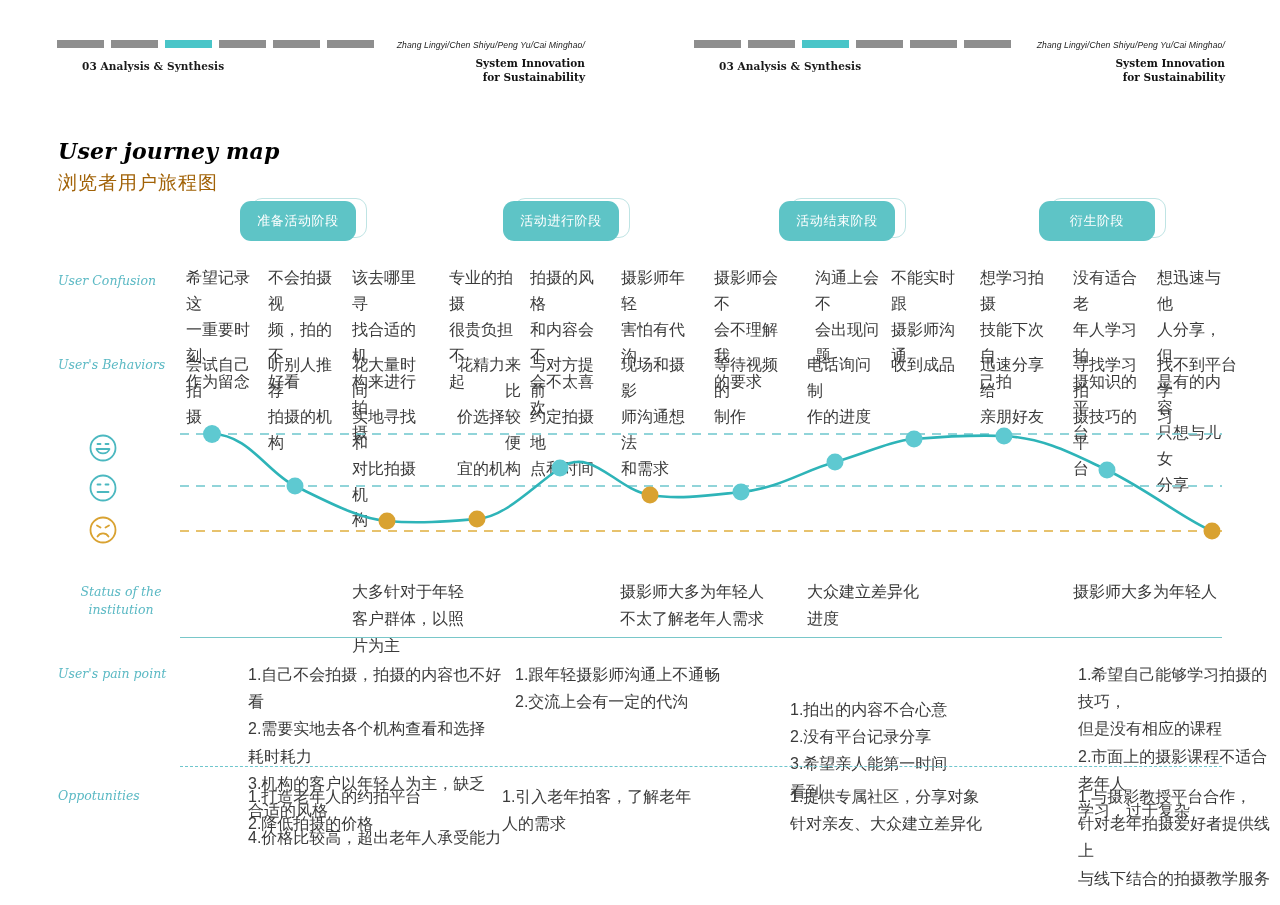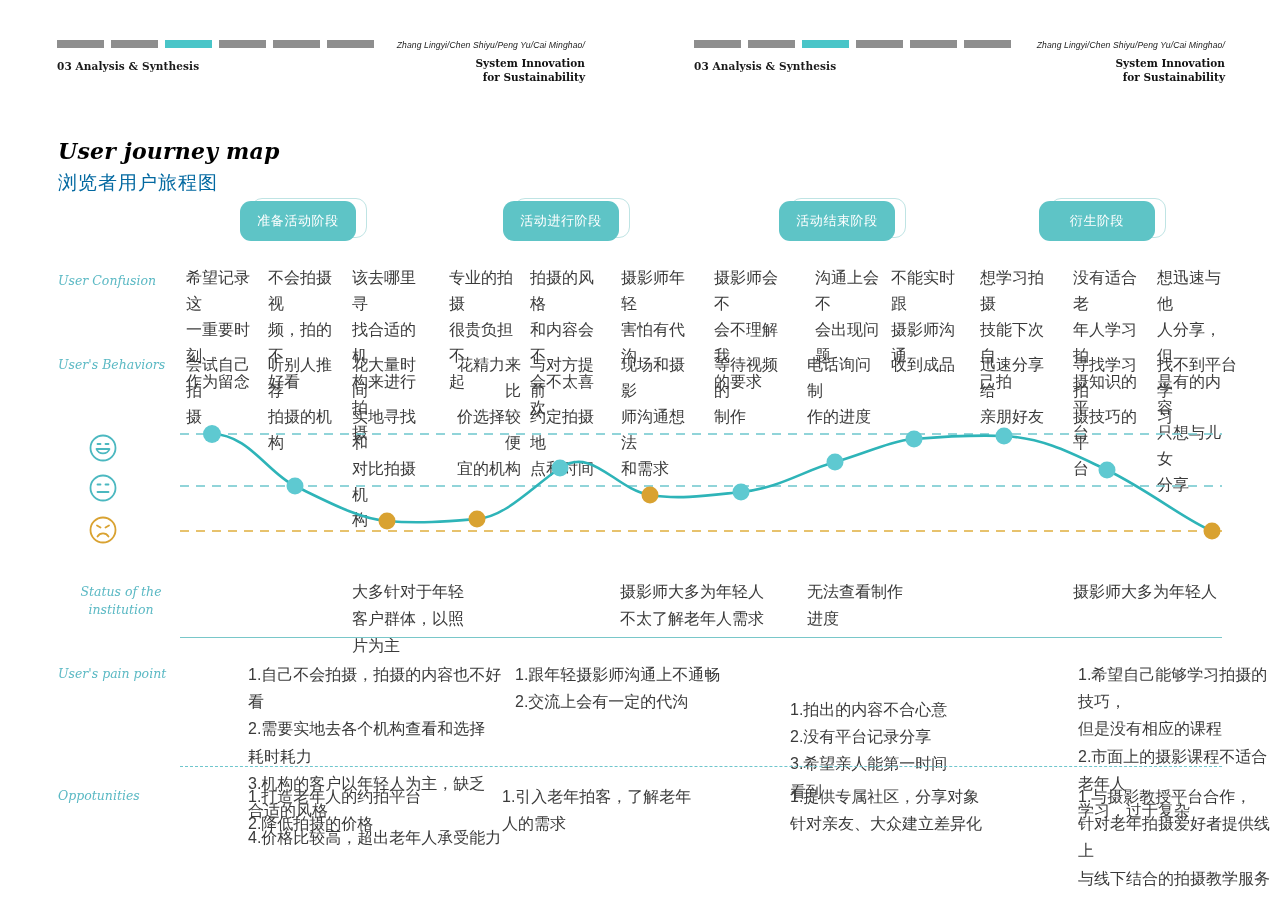--- a/index.html
+++ b/index.html
@@ -18,20 +18,21 @@
   .pipbar { display: flex; gap: 7px; height: 8px; }
   .pip { width: 47px; height: 8px; background: #8e8e8e; }
   .pip.on { background: #49c5c8; }
   .hdr-sec {
     margin-top: 12px;
     font-family: "DejaVu Serif", serif;
     font-weight: bold;
     font-size: 10.5px;
     color: #1a1a1a;
     letter-spacing: .1px;
+    margin-left: 25px;
   }
   .hdr-meta { position: absolute; top: 40px; text-align: right; }
   .hdr-meta.m1 { left: 300px; width: 285px; }
   .hdr-meta.m2 { left: 895px; width: 330px; }
   .authors {
     font-family: "Liberation Sans", sans-serif;
     font-size: 8.6px; color: #222; font-style: italic;
     letter-spacing: .1px; white-space: nowrap;
   }
   .brand {
@@ -43,21 +44,21 @@
 
   
   .title-en {
     position: absolute; left: 58px; top: 138px;
     font-family: "DejaVu Serif", serif;
     font-style: italic; font-weight: bold;
     font-size: 22px; color: #000; letter-spacing: .2px;
   }
   .title-cn {
     position: absolute; left: 58px; top: 170px;
-    font-size: 19px; color: #0369a1; letter-spacing: 1px;
+    font-size: 19px; color: #a16207; letter-spacing: 1px;
   }
 
   
   .chip-wrap { position: absolute; top: 201px; height: 42px; }
   .chip {
     position: relative; height: 40px; width: 116px;
   }
   .chip .ghost {
     position: absolute; left: 11px; top: -3px;
     width: 116px; height: 40px;
@@ -306,21 +307,21 @@
 
   <div class="rowlabel" style="left:66px; top:583px; width:110px; text-align:center;">
     <div>Status of the</div>
     <div>institution</div>
   </div>
   <div class="cell wide" style="left:352px; top:578px; width:112px;">大多针对于年轻
 客户群体，以照
 片为主</div>
   <div class="cell wide" style="left:620px; top:578px; width:190px;">摄影师大多为年轻人
 不太了解老年人需求</div>
-  <div class="cell wide" style="left:807px; top:578px; width:150px;">无法查看制作
+  <div class="cell wide" style="left:807px; top:578px; width:150px;">大众建立差异化
 进度</div>
   <div class="cell wide" style="left:1073px; top:578px; width:180px;">摄影师大多为年轻人</div>
 
   <div class="divider div-solid" style="left:180px; top:637px; width:1042px;"></div>
 
   <div class="rowlabel" style="left:58px; top:665px;">User's pain point</div>
   <div class="cell wide" style="left:248px; top:661px; width:255px;">1.自己不会拍摄，拍摄的内容也不好看
 2.需要实地去各个机构查看和选择
 耗时耗力
 3.机构的客户以年轻人为主，缺乏

